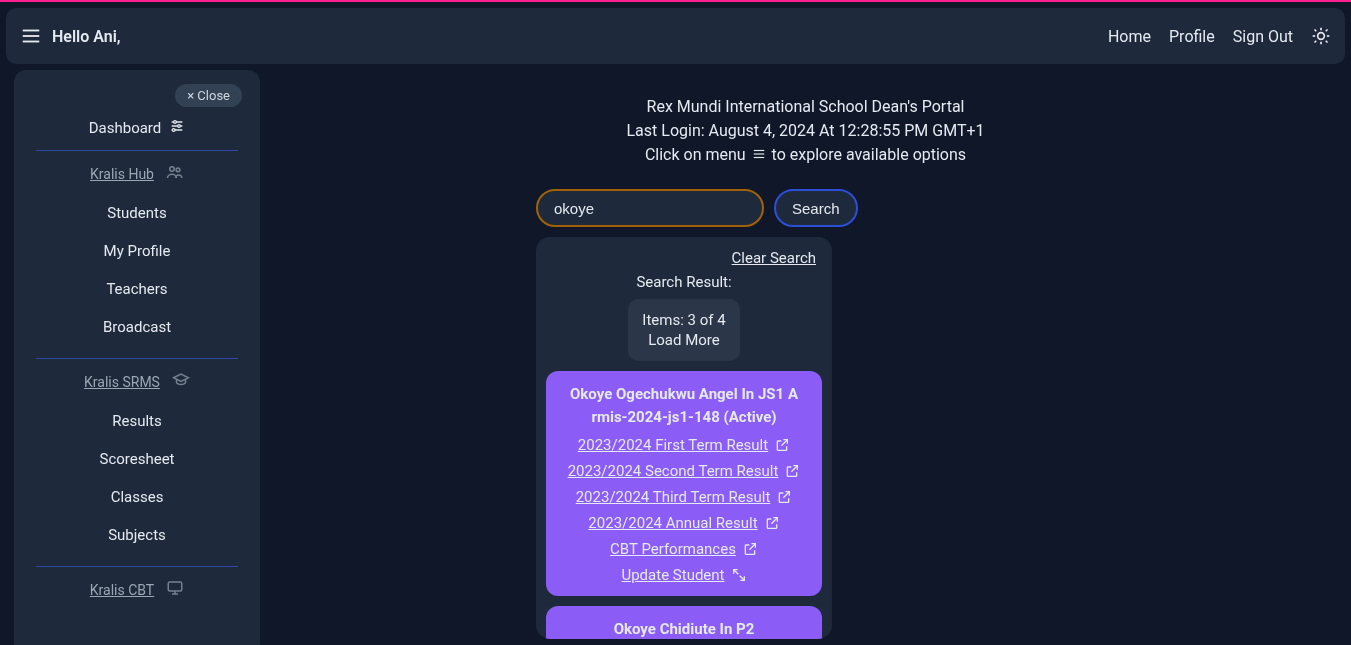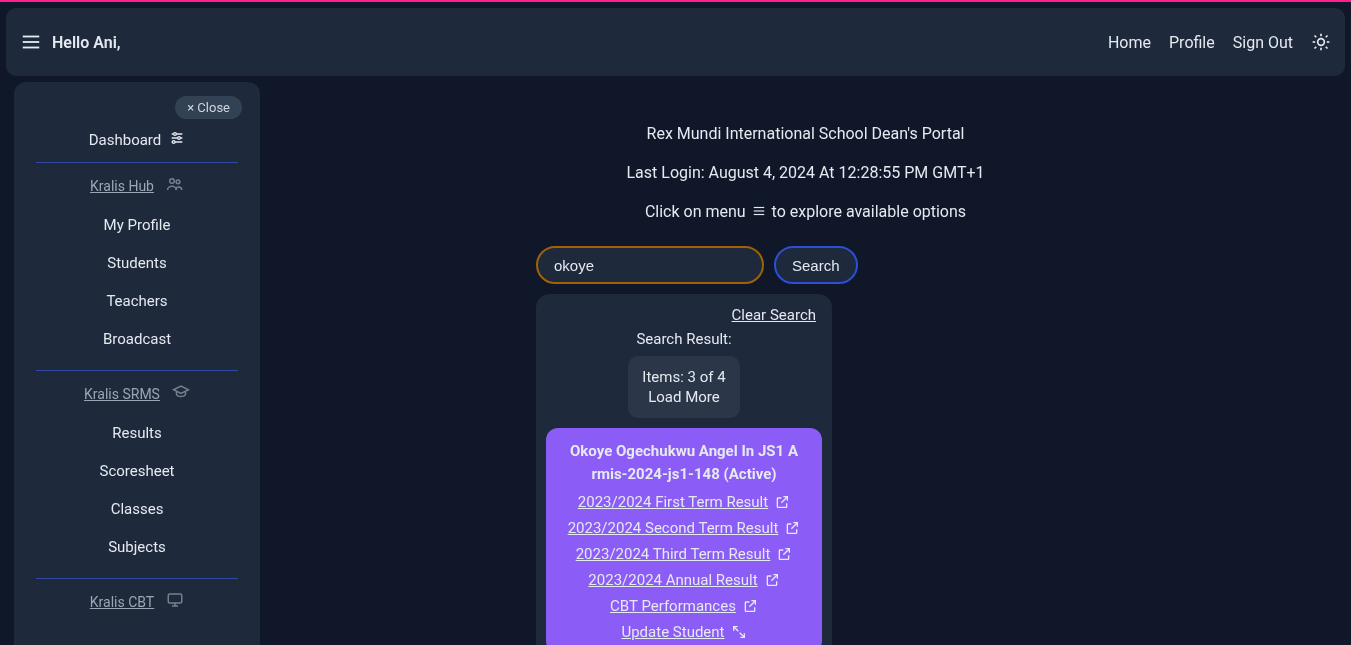--- a/index.html
+++ b/index.html
@@ -10,21 +10,21 @@
     color: #e5e9f0;
     font-family: -apple-system, BlinkMacSystemFont, "Segoe UI", Roboto, Arial, sans-serif;
     font-size: 15px;
     overflow: hidden;
   }
   .pink-top { height: 2px; background: #ff1f8e; }
   .topbar {
     margin: 6px 6px 0 6px;
     background: #1e293b;
     border-radius: 10px;
-    height: 68px;
+    height: 56px;
     display: flex;
     align-items: center;
     padding: 0 14px;
   }
   .topbar .left { display: flex; align-items: center; gap: 10px; }
   .topbar .right { margin-left: auto; display: flex; align-items: center; gap: 18px; }
   .hamburger { cursor: pointer; display:flex; align-items:center; }
   .greet { font-size: 16px; font-weight: 600; }
   .navlink { color: #e5e9f0; text-decoration: none; font-size: 16px; cursor:pointer; }
   .sun { cursor:pointer; display:flex; align-items:center; }
@@ -90,21 +90,21 @@
   }
 
   
   .main {
     flex: 1;
     padding: 22px 20px 0 20px;
     height: 100%;
     overflow: hidden;
   }
   .header-lines { text-align:center; }
-  .header-lines p { margin: 20px 0; font-size: 16px; }
+  .header-lines p { margin: 5px 0; font-size: 16px; }
   .header-lines .menu-glyph { display:inline-block; vertical-align:middle; margin: 0 2px; }
 
   .search-row {
     display:flex; gap:10px; justify-content:flex-start;
     margin: 24px 0 10px 256px;  
   }
   .search-input {
     width: 228px;
     height: 38px;
     background: #1e293b;
@@ -231,22 +231,22 @@
         <span>Kralis Hub</span>
         <span>
           <svg width="18" height="18" viewBox="0 0 24 24" fill="none" stroke="#9aa6b2" stroke-width="2">
               <circle cx="8" cy="8" r="3"></circle>
               <circle cx="16" cy="9" r="2.5"></circle>
               <path d="M2 20c0-3 3-5 6-5s6 2 6 5"></path>
               <path d="M13 20c0-2.5 2-4 4-4s4 1.5 4 4"></path>
             </svg>
         </span>
       </div>
+      <div class="sb-item">Students</div>
       <div class="sb-item">My Profile</div>
-      <div class="sb-item">Students</div>
       <div class="sb-item">Teachers</div>
       <div class="sb-item">Broadcast</div>
       <hr class="hr">
 
       <div class="section-title">
         <span>Kralis SRMS</span>
         <span>
           <svg width="18" height="18" viewBox="0 0 24 24" fill="none" stroke="#9aa6b2" stroke-width="2">
               <path d="M2 9l10-5 10 5-10 5z"></path>
               <path d="M6 11v4c0 1.5 3 3 6 3s6-1.5 6-3v-4"></path>

